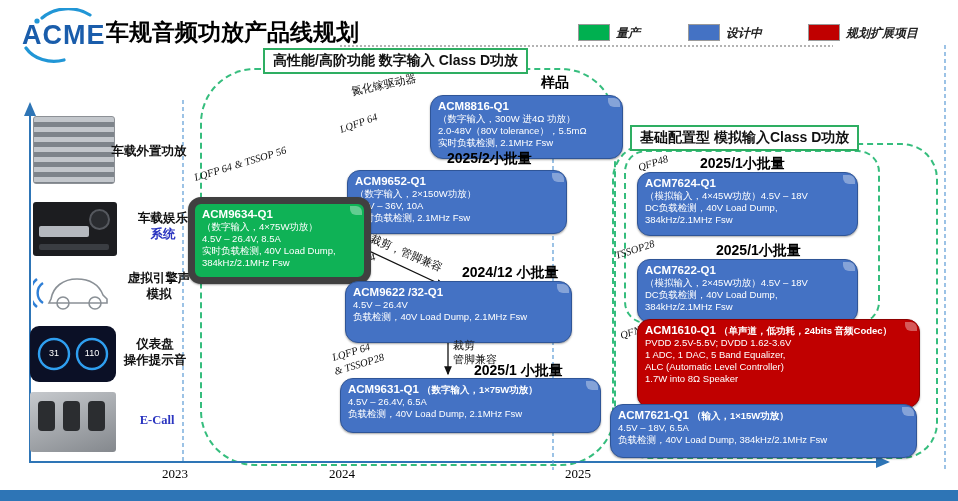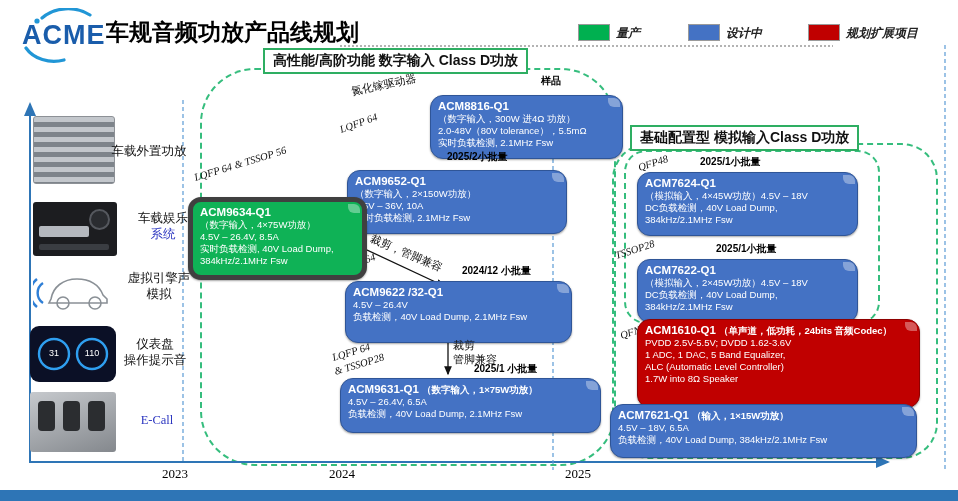--- a/index.html
+++ b/index.html
@@ -20,33 +20,33 @@
                font-size:14px;font-weight:bold;color:#111;white-space:nowrap;z-index:6;}
   
   .dashed{position:absolute;border:2px dashed #35bd7d;z-index:1;}
   
   
   .card{position:absolute;border-radius:13px;color:#fff;padding:4px 6px 3px 7px;z-index:5;
         box-shadow:0 1px 2px rgba(0,0,0,.35);}
   .card::after{content:"";position:absolute;top:2px;right:2px;width:12px;height:9px;
                background:rgba(255,255,255,.35);border-radius:0 6px 0 6px;}
   .c-blue{background:#4472C4;border:1px solid #2f5597;}
-  .c-green{background:#0fb256;border:5px solid #404040;}
+  .c-green{background:#0fb256;border:7px solid #404040;}
   .c-red{background:#C00000;border:1px solid #8f0000;}
   .ct{font-size:11.5px;font-weight:bold;line-height:13px;white-space:nowrap;}
   .cs{font-size:9.5px;font-weight:bold;margin-left:3px;}
   .cl{font-size:9.5px;line-height:12px;white-space:nowrap;}
   
-  .milestone{position:absolute;font-size:10px;font-weight:bold;color:#000;z-index:6;white-space:nowrap;}
+  .milestone{position:absolute;font-size:14px;font-weight:bold;color:#000;z-index:6;white-space:nowrap;}
   .pkg{position:absolute;font-size:10.5px;font-style:italic;color:#111;z-index:4;white-space:nowrap;
        font-family:"Liberation Serif","DejaVu Serif",serif;transform-origin:left bottom;}
   .note-cn{position:absolute;font-size:11px;color:#111;z-index:6;white-space:nowrap;
        font-family:"Liberation Serif","DejaVu Serif",serif;transform-origin:left bottom;}
   
-  .app-label{position:absolute;width:90px;text-align:center;font-size:12.5px;font-weight:normal;
+  .app-label{position:absolute;width:90px;text-align:center;font-size:12.5px;font-weight:bold;
              font-family:"Liberation Serif","DejaVu Serif",serif;color:#111;z-index:3;line-height:16px;}
   .blue-text{color:#2b35c0;}
   .app-img{position:absolute;z-index:3;}
   
   .year{position:absolute;top:466px;font-size:13px;font-family:"Liberation Serif","DejaVu Serif",serif;color:#000;}
   #footer-bar{position:absolute;left:0;top:490px;width:958px;height:11px;background:#2e75b6;}
   svg{display:block;}
 </style>
 </head>
 <body>

